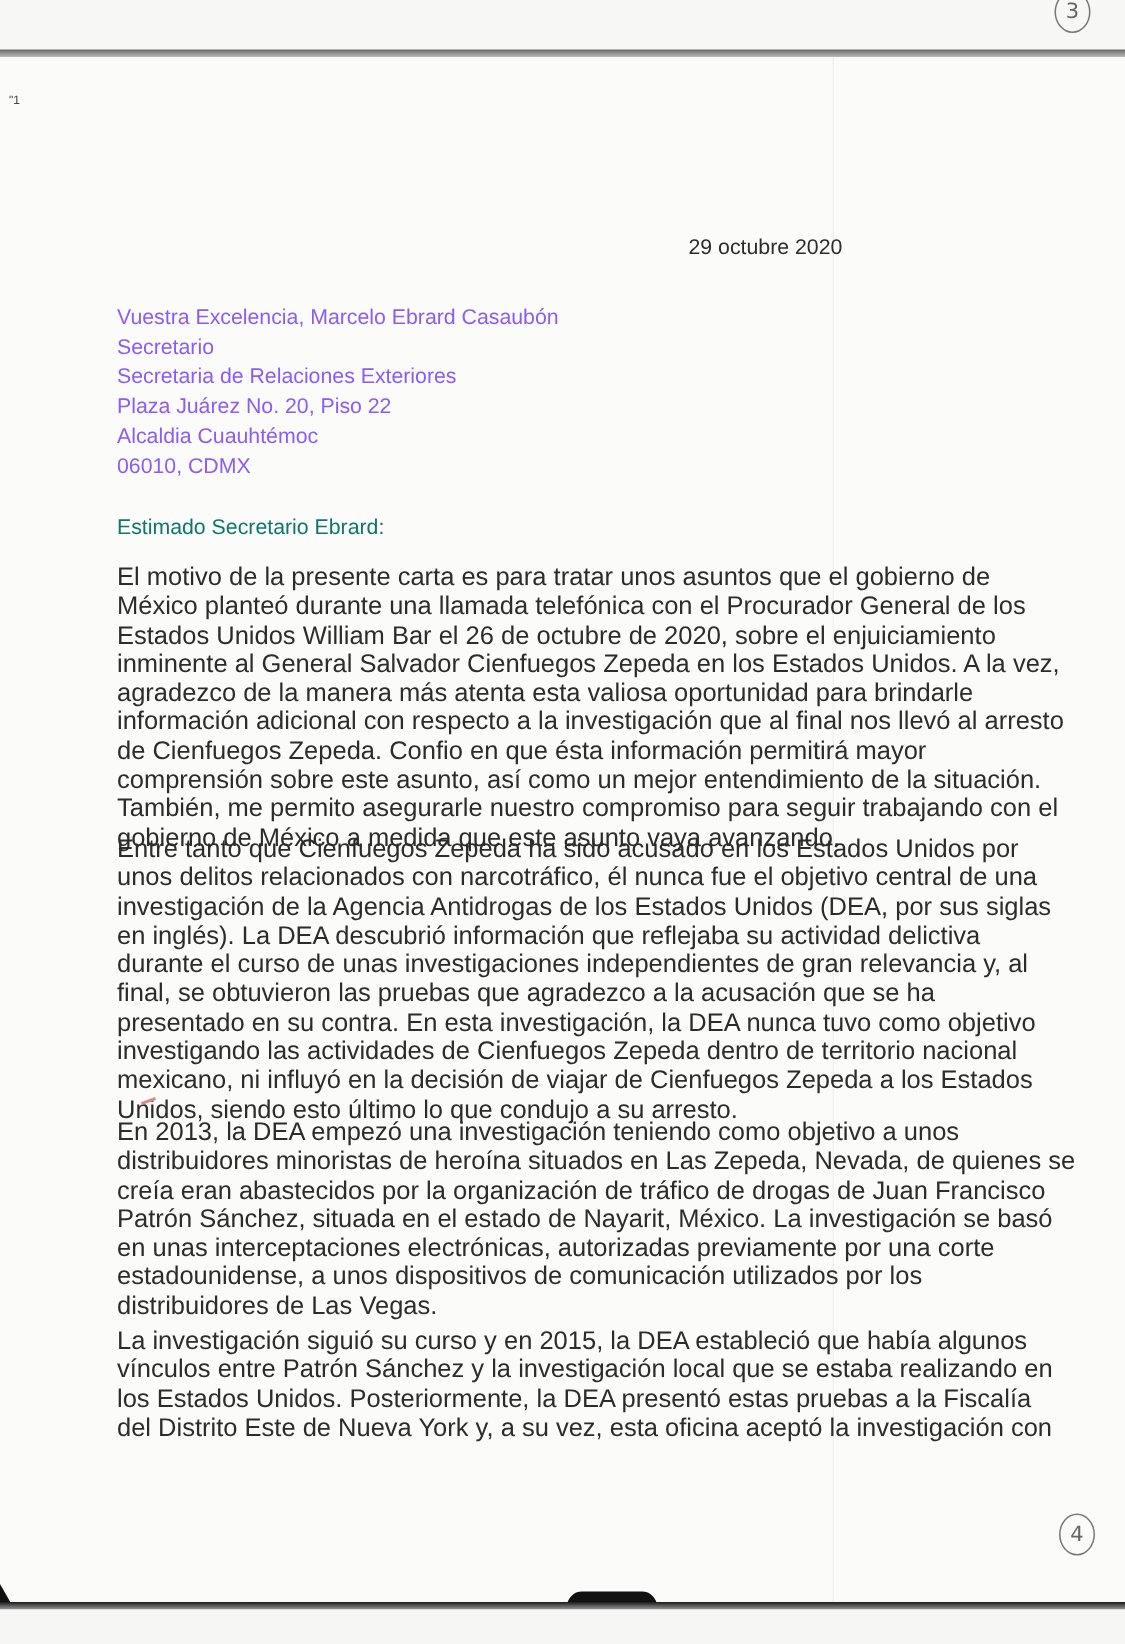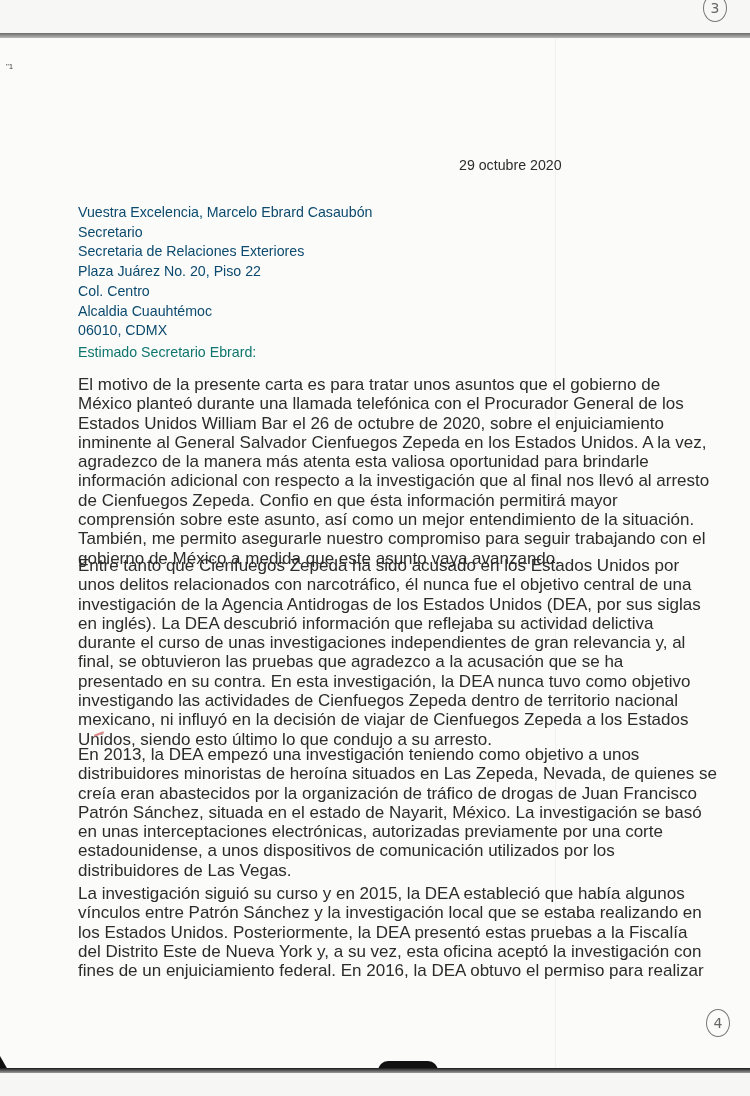--- a/index.html
+++ b/index.html
@@ -19,21 +19,21 @@
     .bottom-bump { position: absolute; left: 378px; top: 1061px; width: 60px; height: 10px;
       background: #111; border-radius: 30px 30px 0 0; }
     .left-corner { position: absolute; left: 0; top: 1056px; width: 0; height: 0;
       border-left: 8px solid #111; border-top: 14px solid transparent; }
     .bottom-strip { position: absolute; left: 0; top: 1073px; width: 750px; height: 23px; background: #f6f6f4; }
     .circle-num { position: absolute; width: 22px; height: 26px; border: 1.2px solid #777;
       border-radius: 50%; font-size: 14px; color: #666; text-align: center; line-height: 26px;
       font-family: "DejaVu Sans", sans-serif; }
     .corner-mark { position: absolute; left: 6px; top: 62px; font-size: 8px; color: #444; }
     .date { position: absolute; left: 459px; top: 157px; font-size: 14.2px; color: #2c2c2c; }
-    .address { position: absolute; left: 78px; top: 203px; font-size: 14.2px; line-height: 19.7px; color: #0c4a6e; }
+    .address { position: absolute; left: 78px; top: 203px; font-size: 14.2px; line-height: 19.7px; color: #8b5cf6; }
     .address div { white-space: nowrap; }
     .salutation { position: absolute; left: 78px; top: 344px; font-size: 14.2px; color: #0f766e; }
     .para { position: absolute; left: 78px; font-size: 17px; line-height: 19.3px; color: #2c2c2c; }
     .para div { white-space: nowrap; }
     .p1 { top: 375px; }
     .p2 { top: 556px; }
     .p3 { top: 745px; }
     .p4 { top: 884px; }
     .pen-tick { position: absolute; left: 94px; top: 733px; width: 10px; height: 2px; background: #d88; transform: rotate(-20deg); }
     .faint-line { position: absolute; top: 38px; width: 1px; height: 1030px; background: rgba(0,0,0,0.04); }
@@ -50,21 +50,20 @@
 
 <div class="corner-mark">"1</div>
 
 <div class="date">29 octubre 2020</div>
 
 <div class="address">
   <div>Vuestra Excelencia, Marcelo Ebrard Casaubón</div>
   <div>Secretario</div>
   <div>Secretaria de Relaciones Exteriores</div>
   <div>Plaza Juárez No. 20, Piso 22</div>
-  <div>Col. Centro</div>
   <div>Alcaldia Cuauhtémoc</div>
   <div>06010, CDMX</div>
 </div>
 
 <div class="salutation">Estimado Secretario Ebrard:</div>
 
 <div class="para p1">
   <div>El motivo de la presente carta es para tratar unos asuntos que el gobierno de</div>
   <div>México planteó durante una llamada telefónica con el Procurador General de los</div>
   <div>Estados Unidos William Bar el 26 de octubre de 2020, sobre el enjuiciamiento</div>
@@ -100,21 +99,20 @@
   <div>en unas interceptaciones electrónicas, autorizadas previamente por una corte</div>
   <div>estadounidense, a unos dispositivos de comunicación utilizados por los</div>
   <div>distribuidores de Las Vegas.</div>
 </div>
 
 <div class="para p4">
   <div>La investigación siguió su curso y en 2015, la DEA estableció que había algunos</div>
   <div>vínculos entre Patrón Sánchez y la investigación local que se estaba realizando en</div>
   <div>los Estados Unidos.  Posteriormente, la DEA presentó estas pruebas a la Fiscalía</div>
   <div>del Distrito Este de Nueva York y, a su vez, esta oficina aceptó la investigación con</div>
-  <div>fines de un enjuiciamiento federal.  En 2016, la DEA obtuvo el permiso para realizar</div>
 </div>
 
 <div class="circle-num" style="left:706px; top:1009px;">4</div>
 
 <div class="left-corner"></div>
 <div class="bottom-bump"></div>
 <div class="bottom-rule"></div>
 <div class="bottom-strip"></div>
 
 </body></html>

